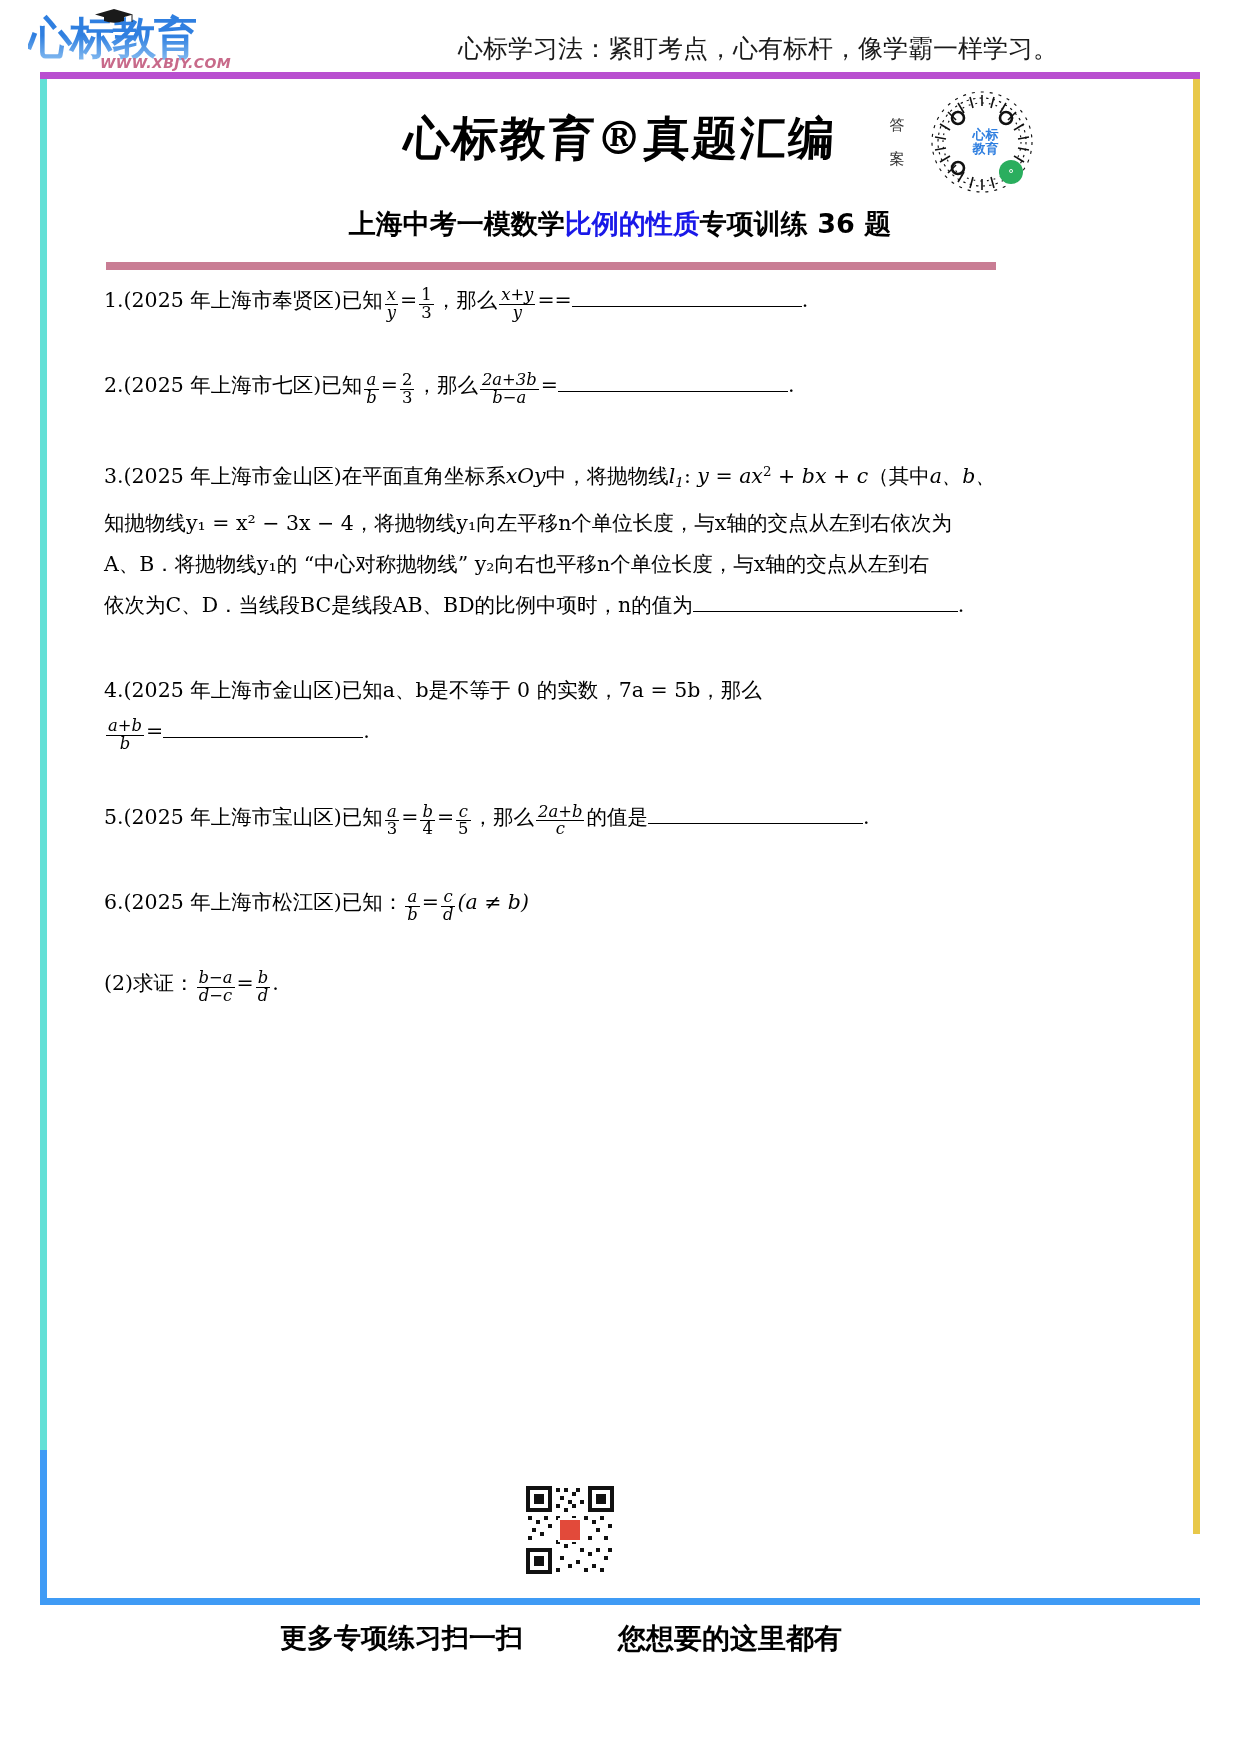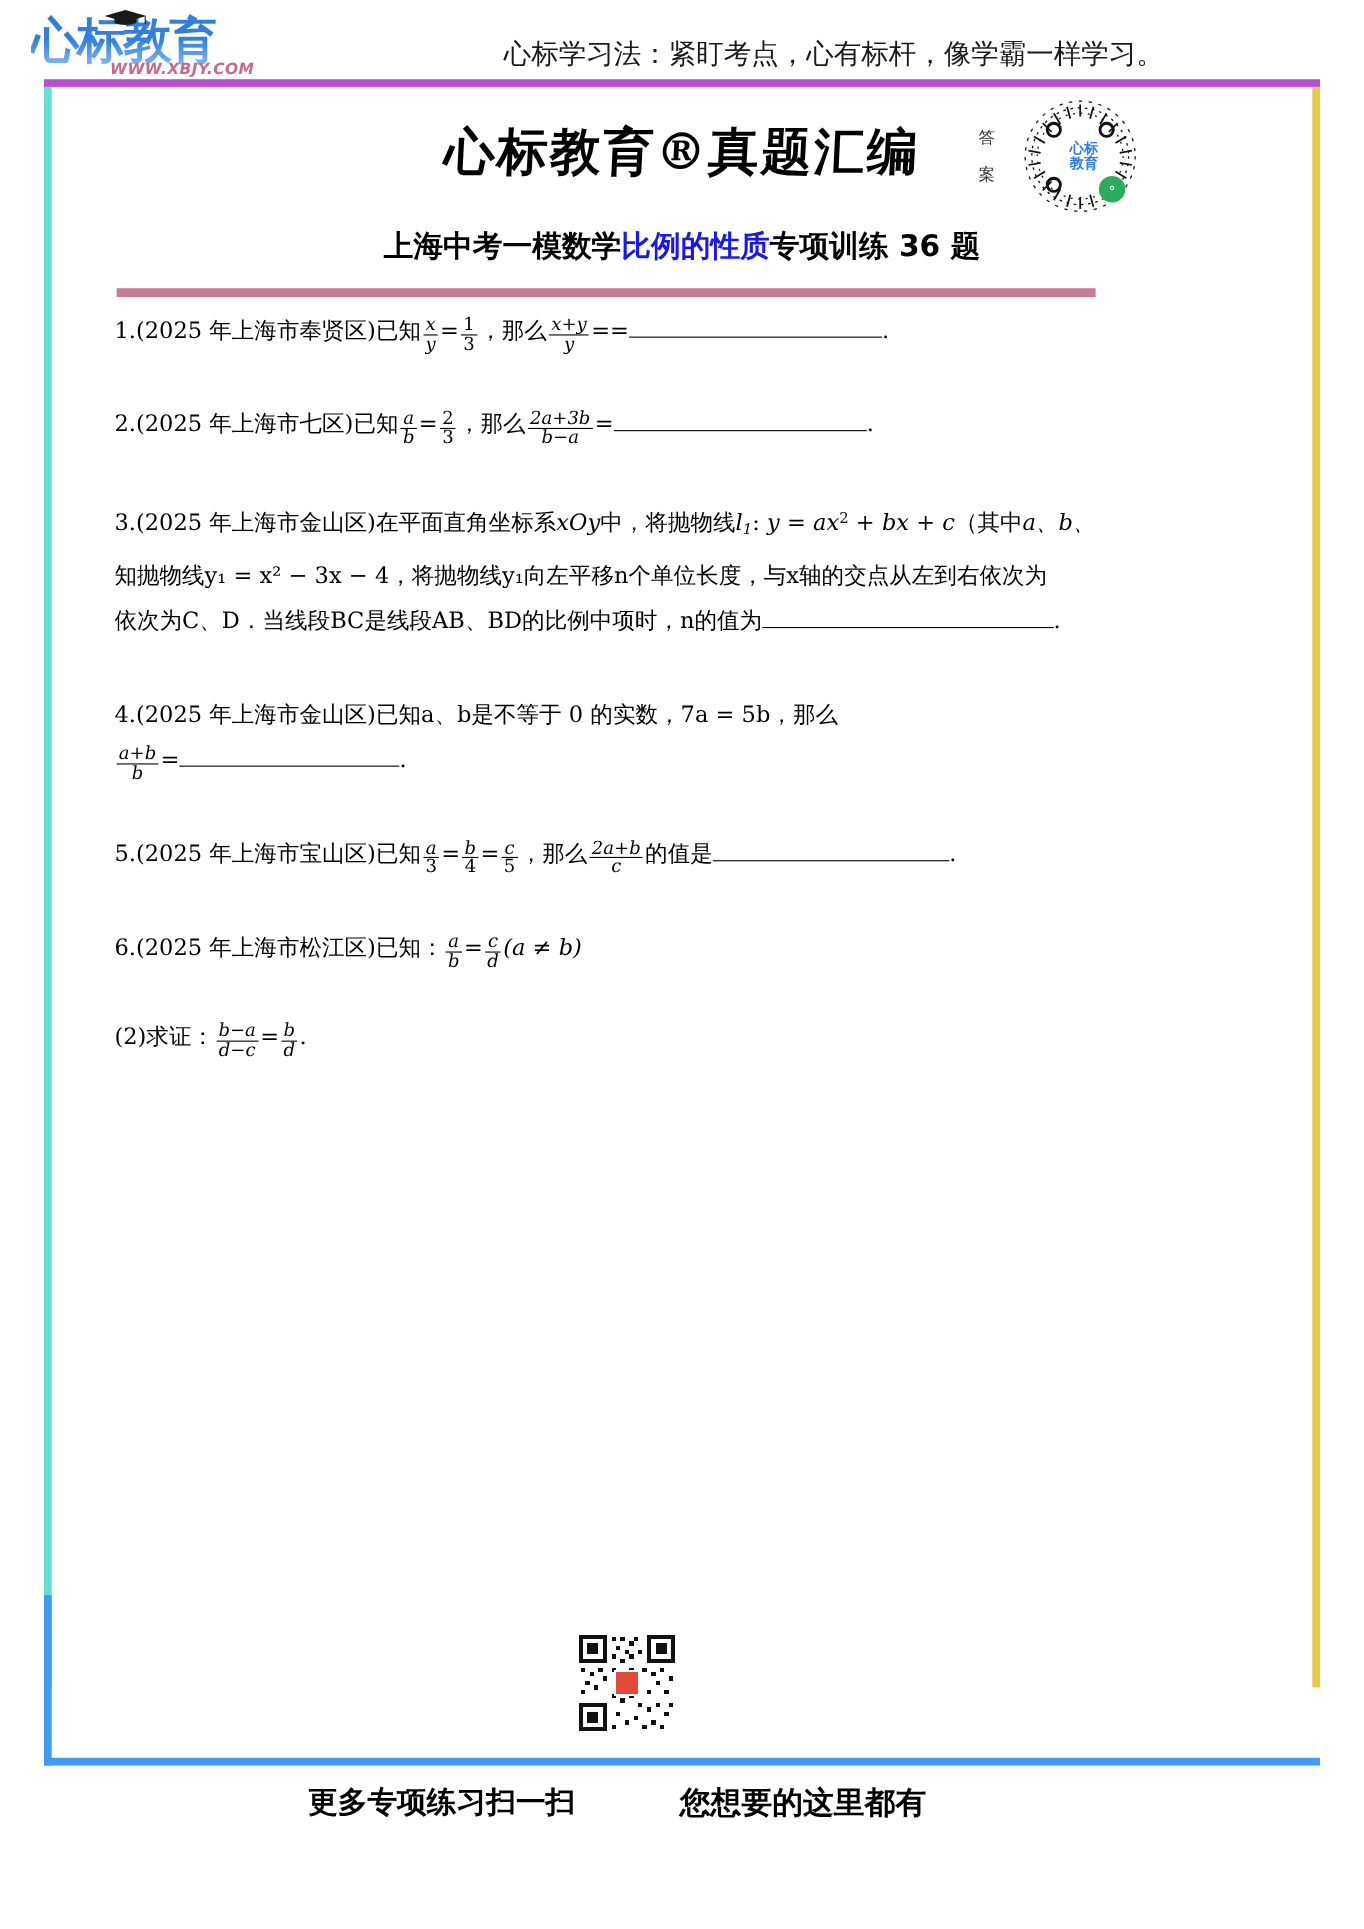--- a/index.html
+++ b/index.html
@@ -240,20 +240,21 @@
 
   <div class="q">
     <span class="ln"><span>2.</span><span>(2025 年上海市七区)</span><span>已知</span><span class="frac"><span class="num mi">a</span><span class="den mi">b</span></span><span>=</span><span class="frac"><span class="num mn">2</span><span class="den mn">3</span></span><span>，那么</span><span class="frac"><span class="num mi">2a+3b</span><span class="den mi">b−a</span></span><span>=</span><span class="blank b230"></span><span>.</span></span>
   </div>
 
   <div class="q-gap"></div>
 
   <div class="q">
     <span class="ln"><span>3.</span><span>(2025 年上海市金山区)</span><span>在平面直角坐标系</span><span class="mi">xOy</span><span>中，将抛物线</span><span class="mi">l</span><span class="sub">1</span><span>: </span><span class="mi">y</span> = <span class="mi">a</span><span class="mi">x</span><span class="sup">2</span> + <span class="mi">b</span><span class="mi">x</span> + <span class="mi">c</span><span>（其中</span><span class="mi">a、b、</span></span>
     <span class="ln">知抛物线y₁ = x² − 3x − 4，将抛物线y₁向左平移n个单位长度，与x轴的交点从左到右依次为</span>
+    <span class="ln">A、B．将抛物线y₁的 “中心对称抛物线” y₂向右也平移n个单位长度，与x轴的交点从左到右</span>
     <span class="ln"><span>依次为C、D．当线段BC是线段AB、BD的比例中项时，n的值为</span><span class="blank b265"></span><span>.</span></span>
   </div>
 
   <div class="q-gap"></div>
 
   <div class="q">
     <span class="ln"><span>4.</span><span>(2025 年上海市金山区)</span><span>已知a、b是不等于 0 的实数，7a = 5b，那么</span></span>
     <span class="ln"><span class="frac big"><span class="num mi">a+b</span><span class="den mi">b</span></span><span>=</span><span class="blank b230b"></span><span>.</span></span>
   </div>
 

